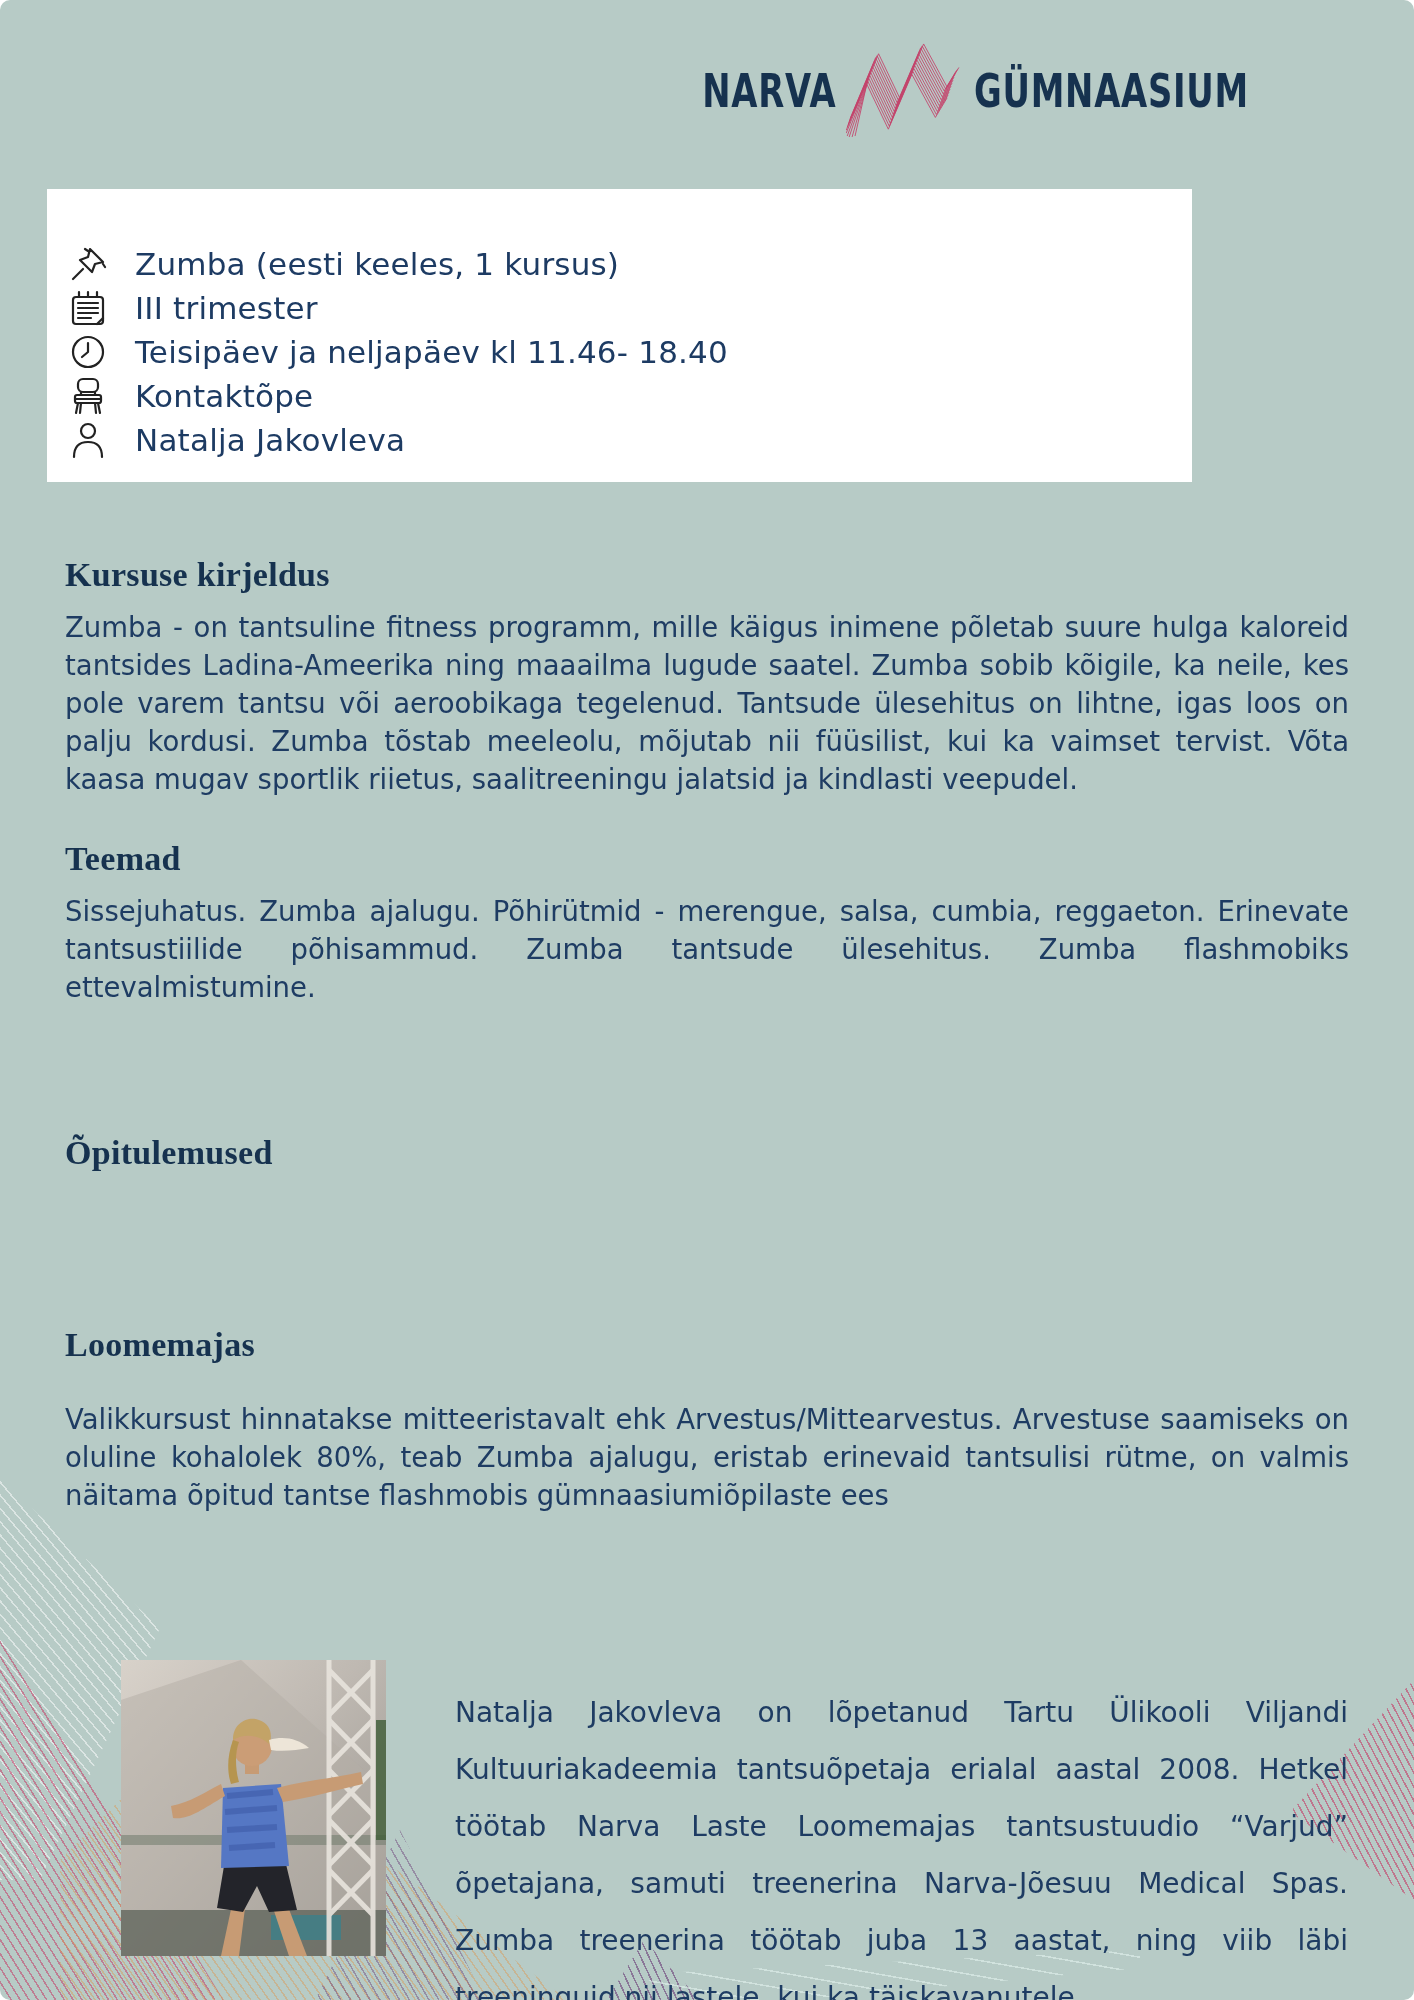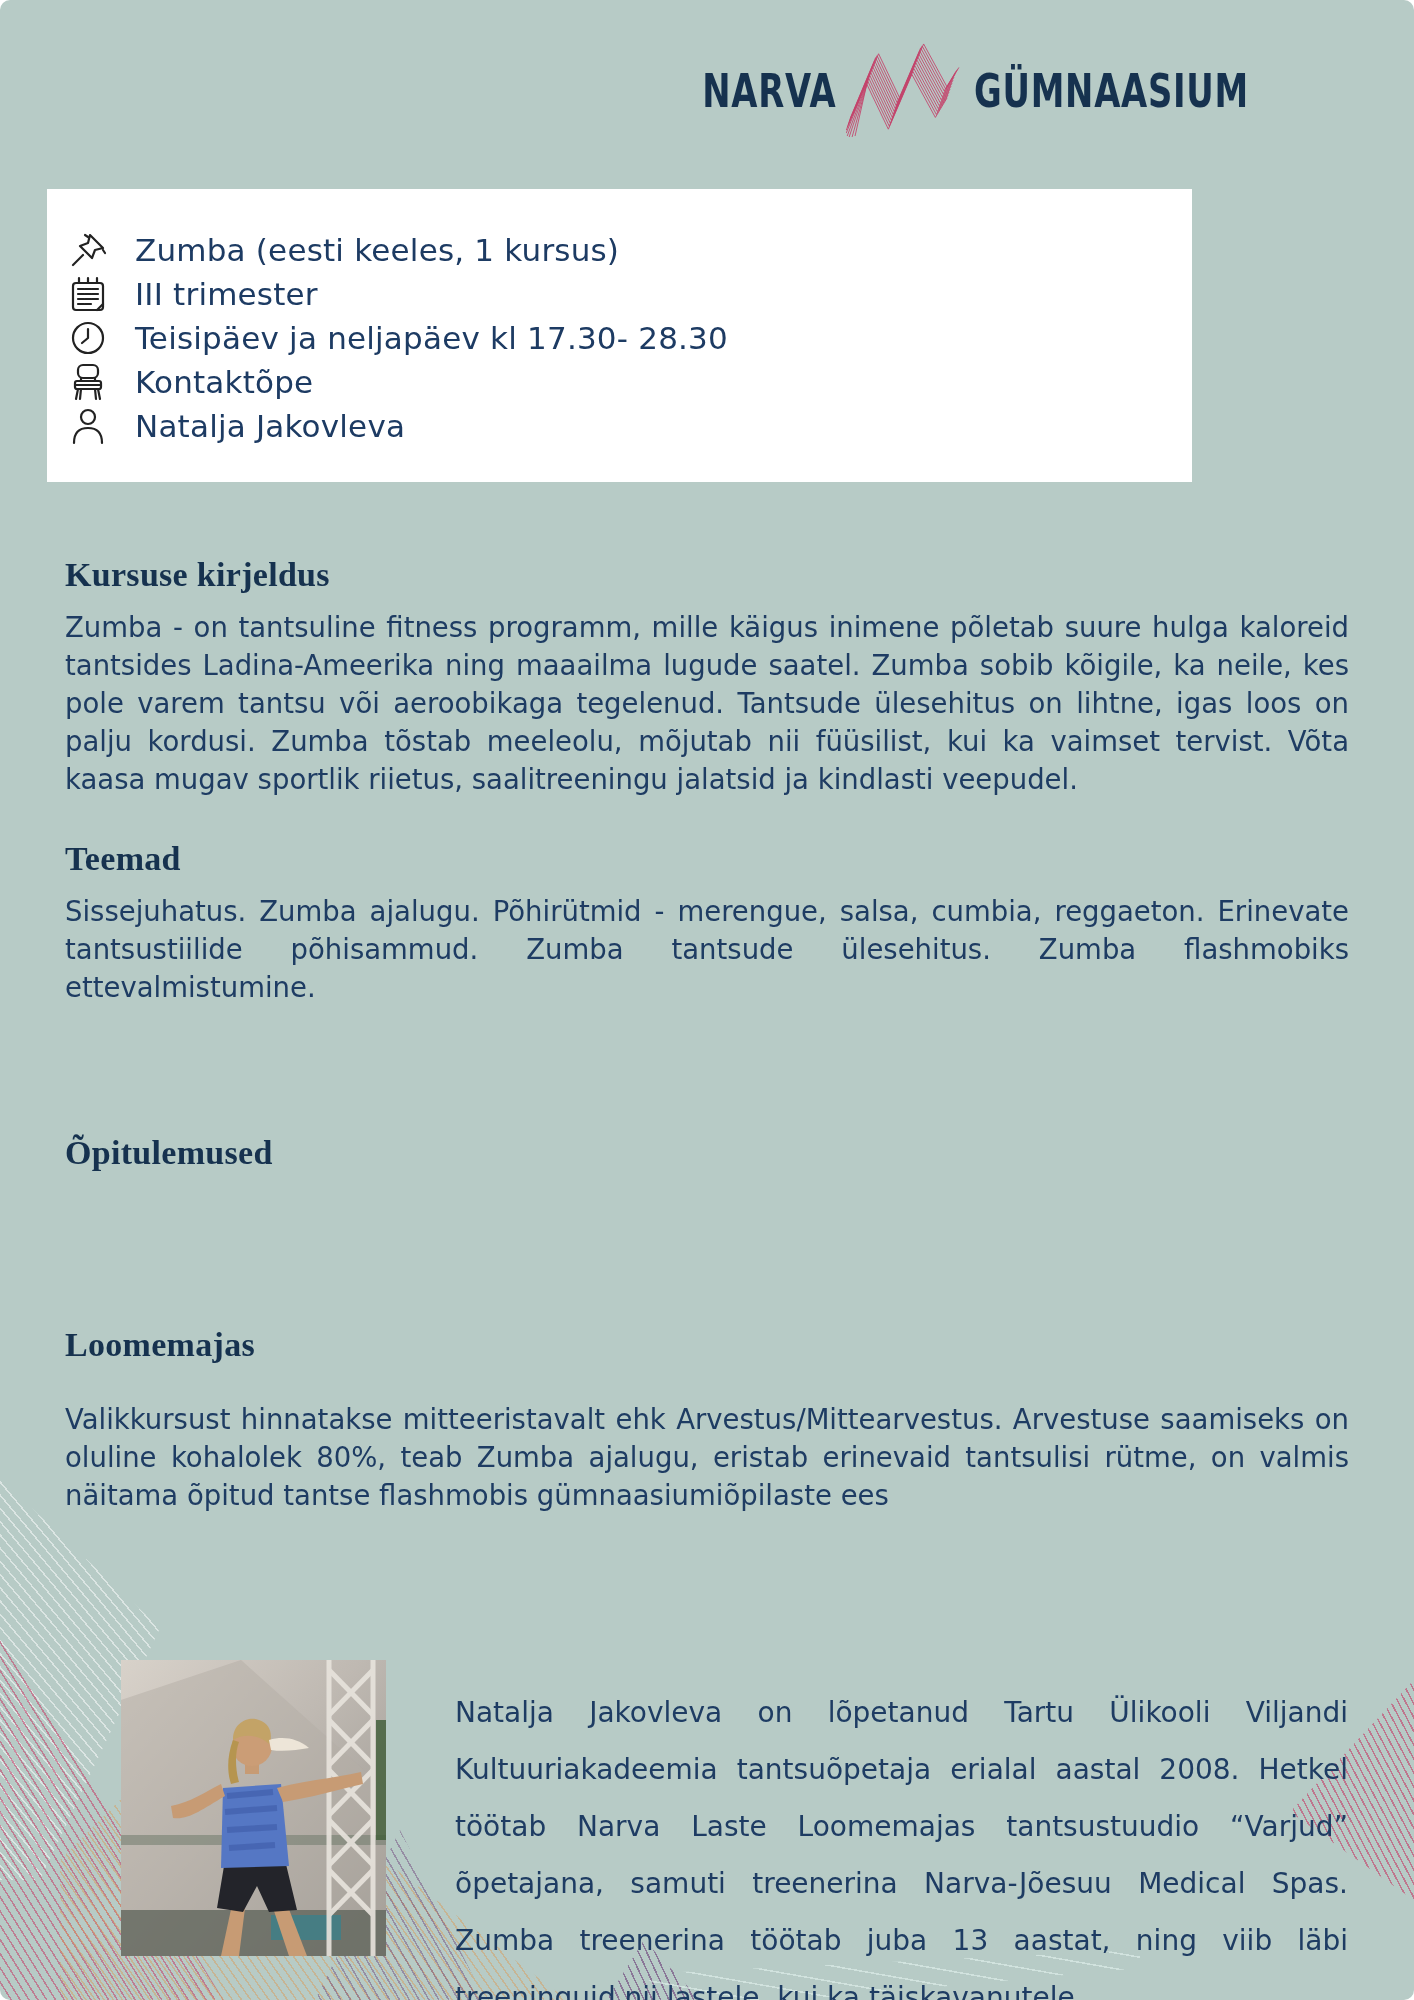--- a/index.html
+++ b/index.html
@@ -16,21 +16,21 @@
     font-size:47px;font-weight:700;color:#16324f;letter-spacing:1px;
     transform:scaleX(.72);white-space:nowrap;
   }
   .logo-word.left{transform-origin:right center;}
   .logo-word.right{transform-origin:left center;}
   .logo-mark{width:118px;height:96px;flex:0 0 auto;}
   
   .card{
     position:absolute;left:47px;top:189px;width:1145px;height:293px;
     background:#ffffff;box-sizing:border-box;padding:24px 30px 20px 21px;
-    display:flex;flex-direction:column;justify-content:center;
+    display:flex;flex-direction:column;justify-content:flex-end;
   }
   .card-row{display:flex;align-items:center;gap:27px;height:44px;}
   .card-icon{width:40px;height:40px;flex:0 0 auto;display:flex;align-items:center;justify-content:center;}
   .card-label{font-size:31px;color:#1d3b63;letter-spacing:.2px;}
   .card-label.title{}
   
   .section{position:absolute;left:65px;width:1284px;}
   .section h2{
     margin:0 0 14px 0;font-size:34px;font-weight:700;color:#16324f;letter-spacing:.3px;font-family:Liberation Serif, serif;
   }
@@ -160,21 +160,21 @@
 
     <div class="card-row">
       <span class="card-icon">
         <svg width="38" height="38" viewBox="0 0 38 38">
           <g class="ln">
             <circle cx="19" cy="19" r="15"></circle>
             <path d="M19 10 V19 L13 24"></path>
           </g>
         </svg>
       </span>
-      <span class="card-label">Teisipäev ja neljapäev kl 17.30- 28.30</span>
+      <span class="card-label">Teisipäev ja neljapäev kl 11.46- 18.40</span>
     </div>
 
     <div class="card-row">
       <span class="card-icon">
         <svg width="38" height="38" viewBox="0 0 38 38">
           <g class="ln">
             <rect x="9" y="2" width="20" height="13" rx="5"></rect>
             <rect x="6" y="18" width="26" height="8" rx="2"></rect>
             <path d="M12 15 v3 M26 15 v3 M6 22 h26"></path>
             <path d="M9 26 l-2 10 M29 26 l2 10 M12 26 l-1 10 M26 26 l1 10"></path>

